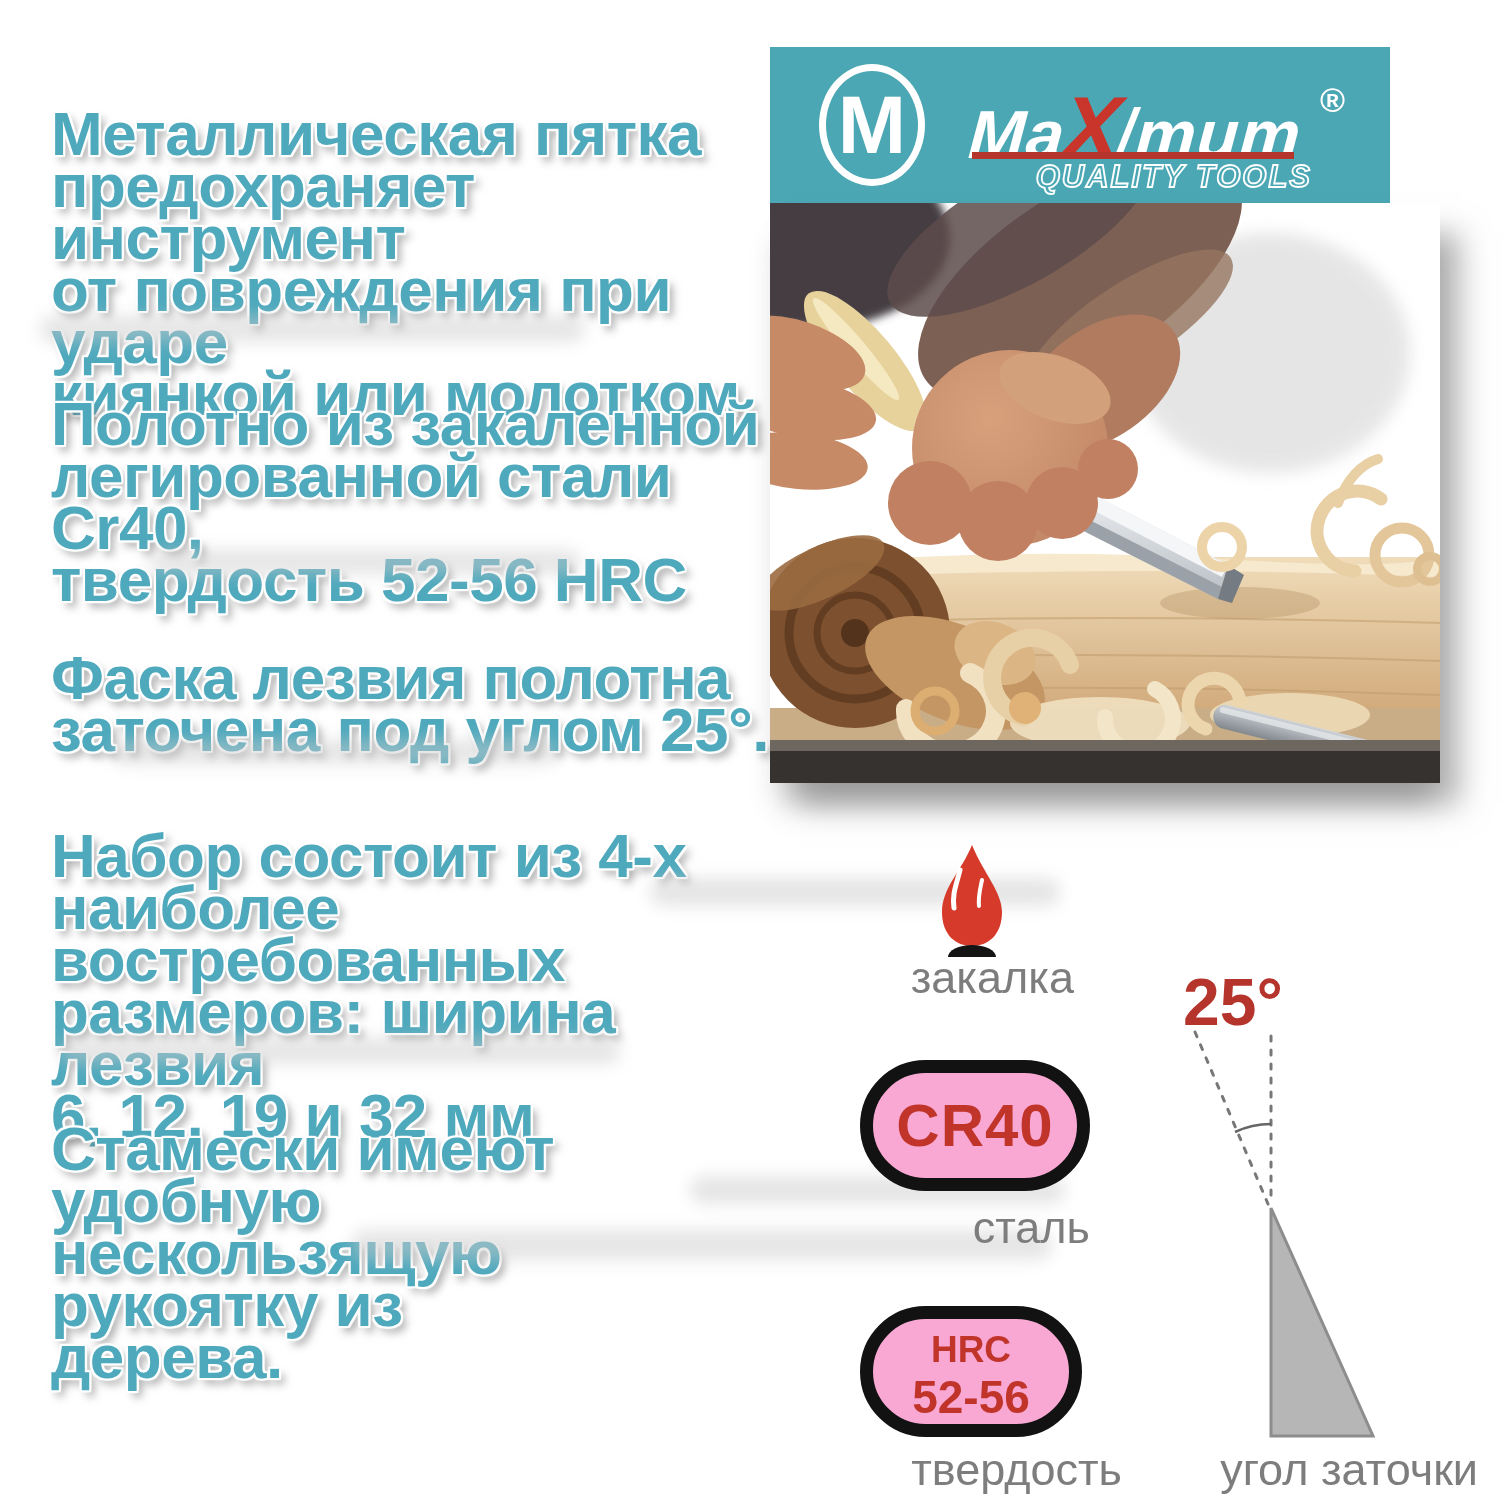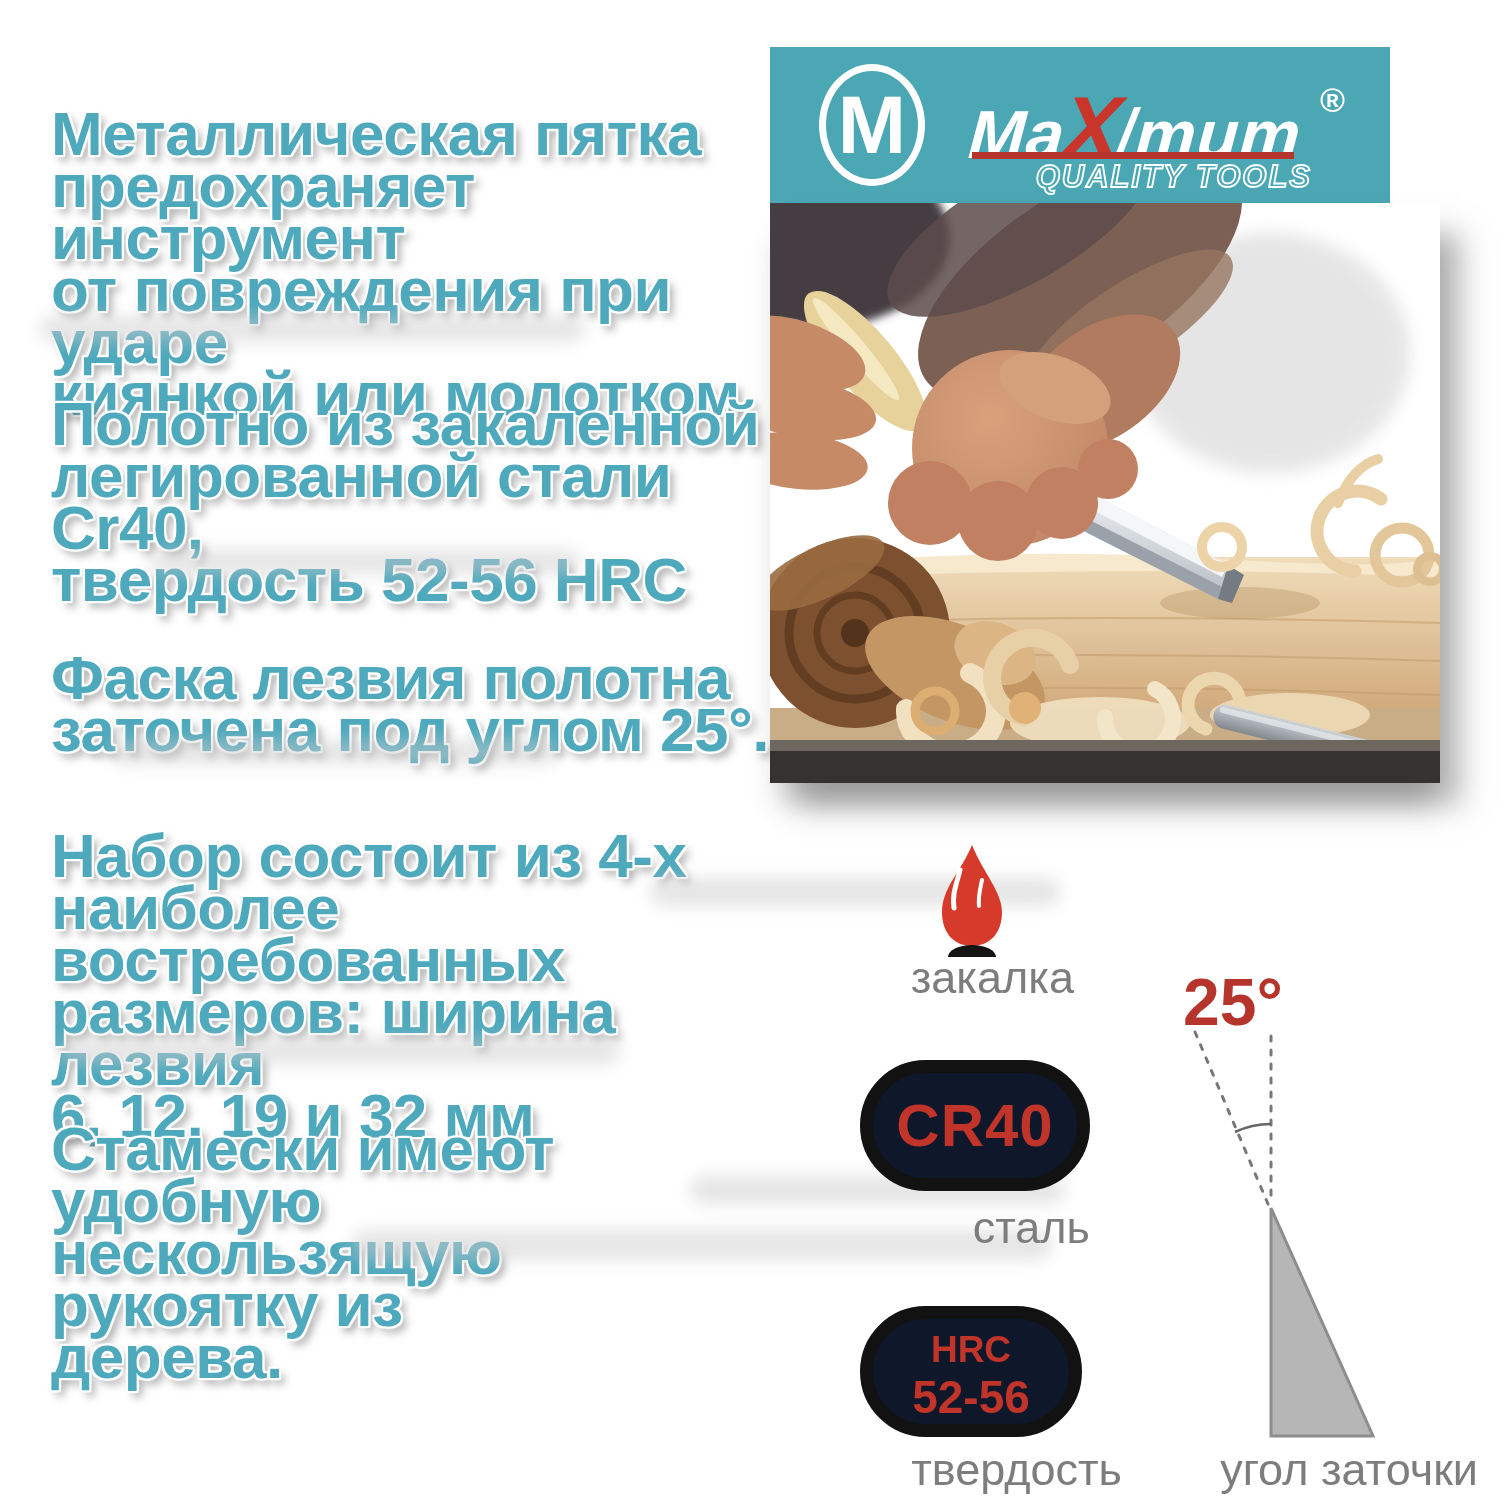--- a/index.html
+++ b/index.html
@@ -49,21 +49,21 @@
   }
   
   .photo{
     position:absolute;left:770px;top:203px;width:670px;height:580px;margin:0;background:#fff;
     box-shadow:24px 26px 28px -4px rgba(105,105,105,.5), 0 30px 26px -10px rgba(105,105,105,.35);
   }
   
   .spec-label{position:absolute;color:#7D7D7D;font-size:45px;text-align:right;}
   .flame{position:absolute;left:930px;top:840px;}
   .badge{
-    position:absolute;background:#0f172a;border:13px solid #121212;border-radius:66px;
+    position:absolute;background:#f9a8d4;border:13px solid #121212;border-radius:66px;
     box-sizing:border-box;display:flex;flex-direction:column;align-items:center;justify-content:center;
     color:#C0342A;font-weight:bold;
   }
   .badge-cr40{left:860px;top:1060px;width:230px;height:131px;font-size:60px;letter-spacing:1px;}
   .badge-hrc{left:860px;top:1306px;width:222px;height:131px;}
   .hrc-line1{font-size:37px;line-height:50px;}
   .hrc-line2{font-size:46px;line-height:44px;}
   .angle-value{position:absolute;left:1183px;top:936px;color:#B5342B;font-size:66px;font-weight:bold;margin-top:28px;}
   .angle-diagram{position:absolute;left:1150px;top:1022px;}
 </style>

